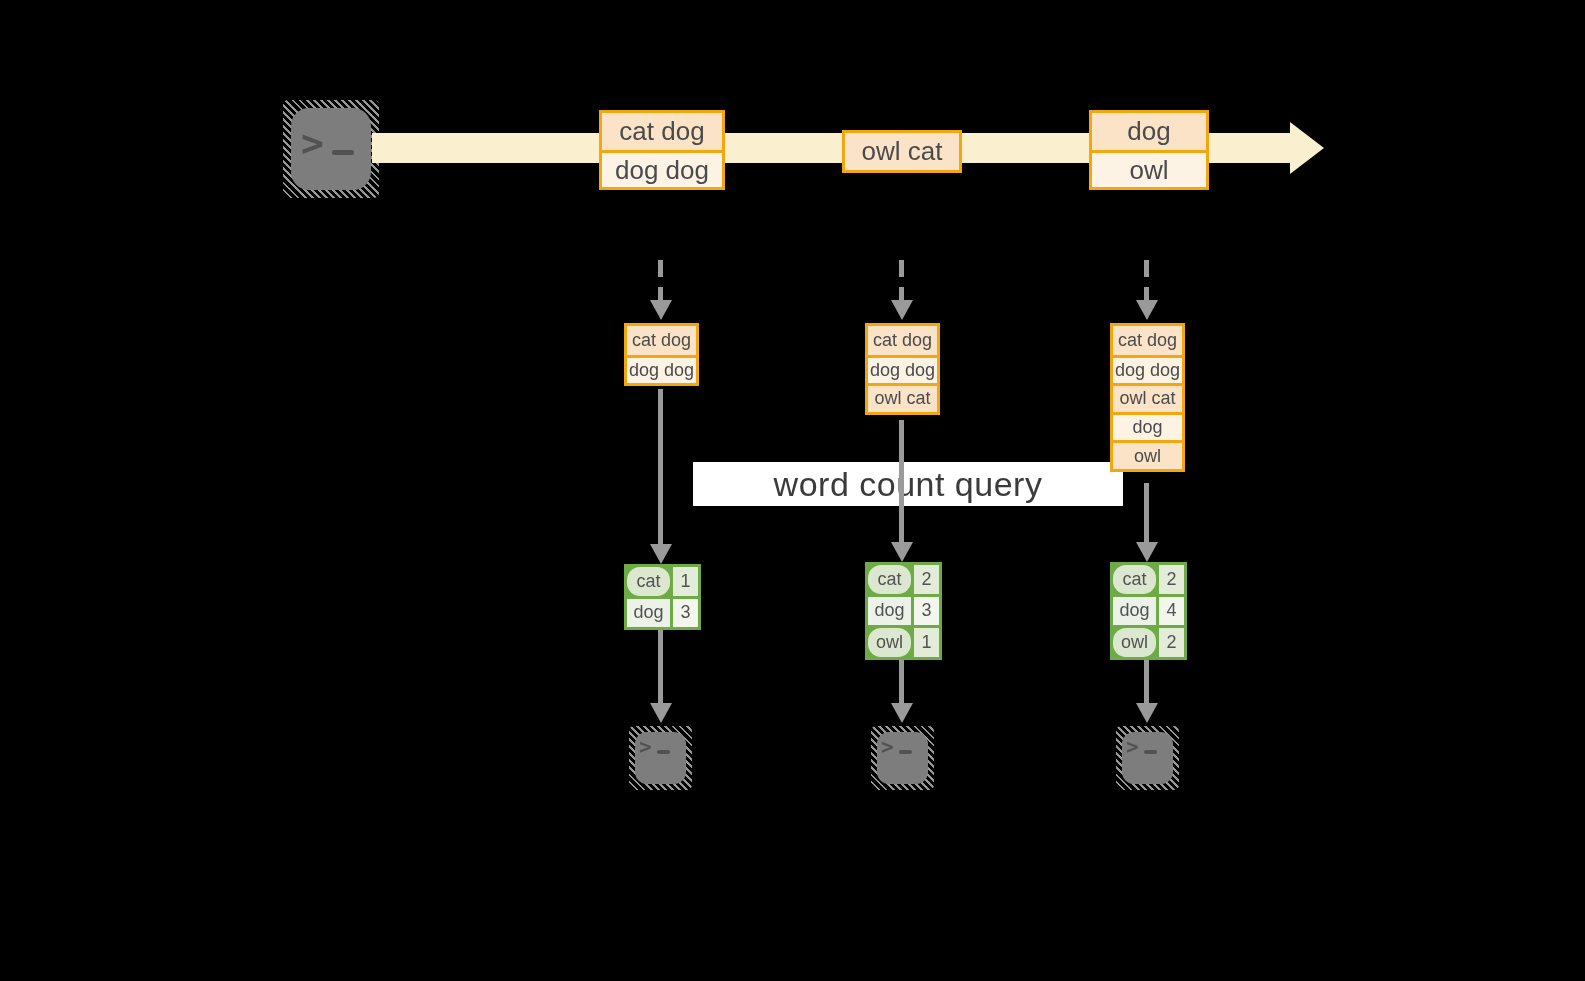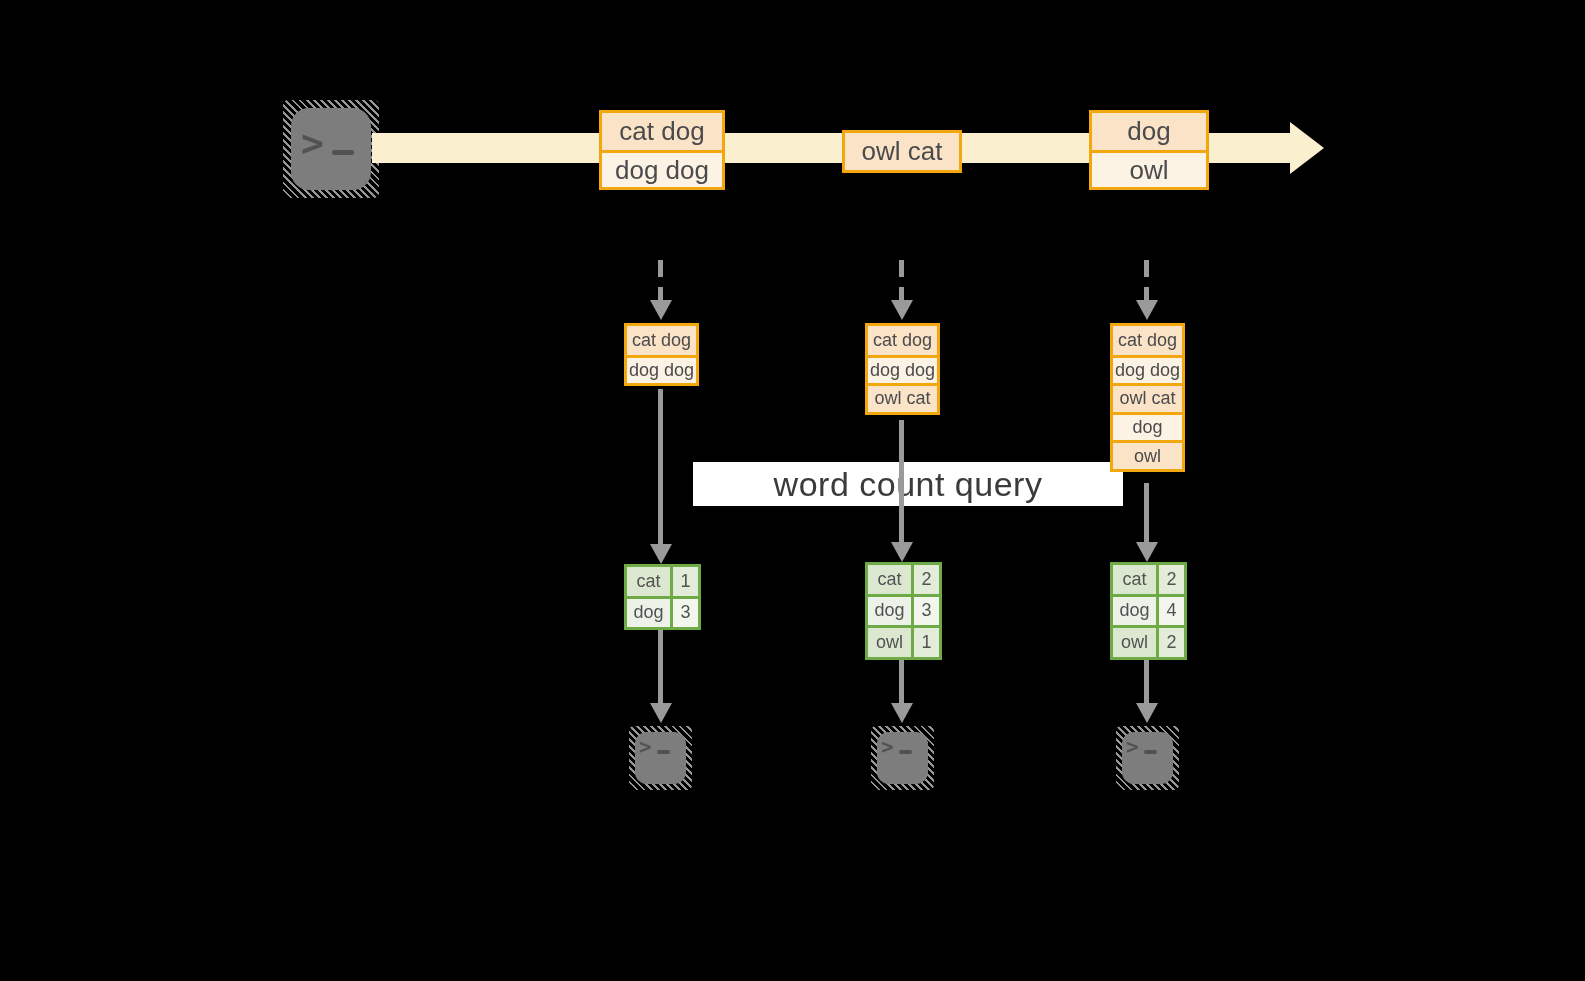--- a/index.html
+++ b/index.html
@@ -64,21 +64,21 @@
     position: absolute; z-index: 3;
     display: grid; grid-template-columns: 43px 25px; gap: 3px;
     grid-auto-rows: 28.6px;
     border: 3px solid var(--table-border, #6eaa46);
     background: var(--table-border, #6eaa46);
   }
   .wtable .cell {
     display: flex; align-items: center; justify-content: center;
     font-size: 18px; color: #525254;
   }
-  .g-dark       { background: var(--table-fill-dark, #dce7d0); }
+  .g-dark       { background: var(--table-fill-dark, #dce7d0); border-radius: 13px; }
   .g-dark-num   { background: #e3ecd8; }
   .g-light      { background: var(--table-fill-light, #edf2e8); }
   .g-light-num  { background: #f2f6ec; }
   
   .dash-line {
     position: absolute; width: 5px; z-index: 2;
     background: repeating-linear-gradient(180deg, var(--arrow-gray, #9a9a9a) 0 17px, transparent 17px 27px);
   }
   .solid-line { position: absolute; width: 5px; background: var(--arrow-gray, #9a9a9a); z-index: 2; }
   .head-down {

